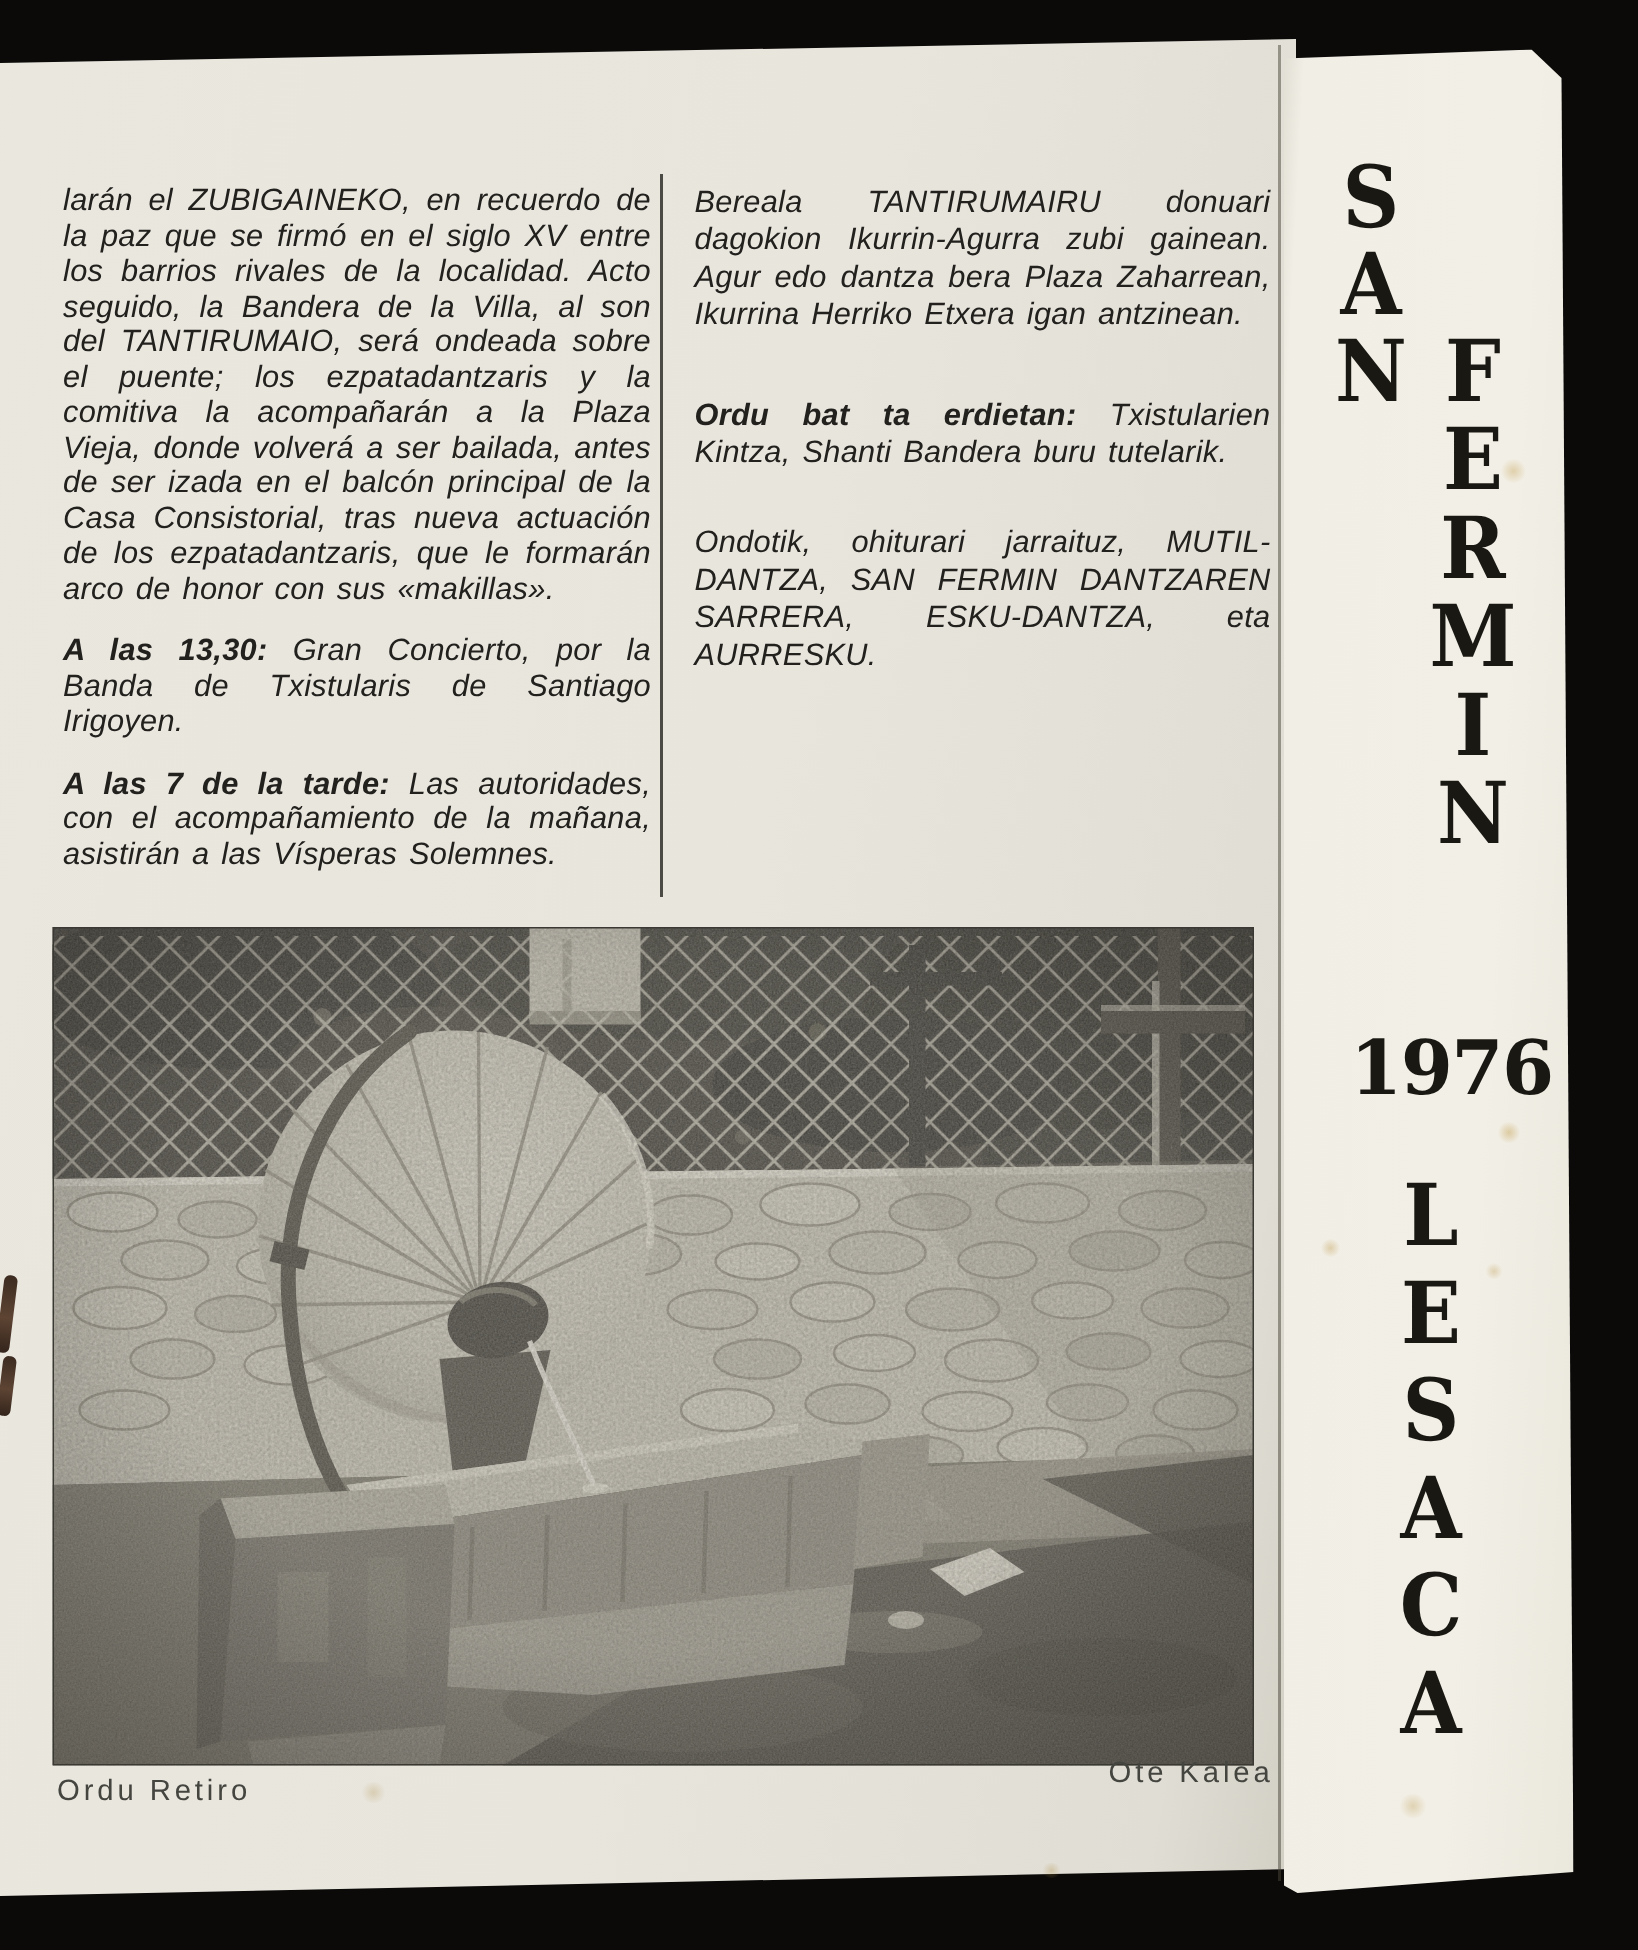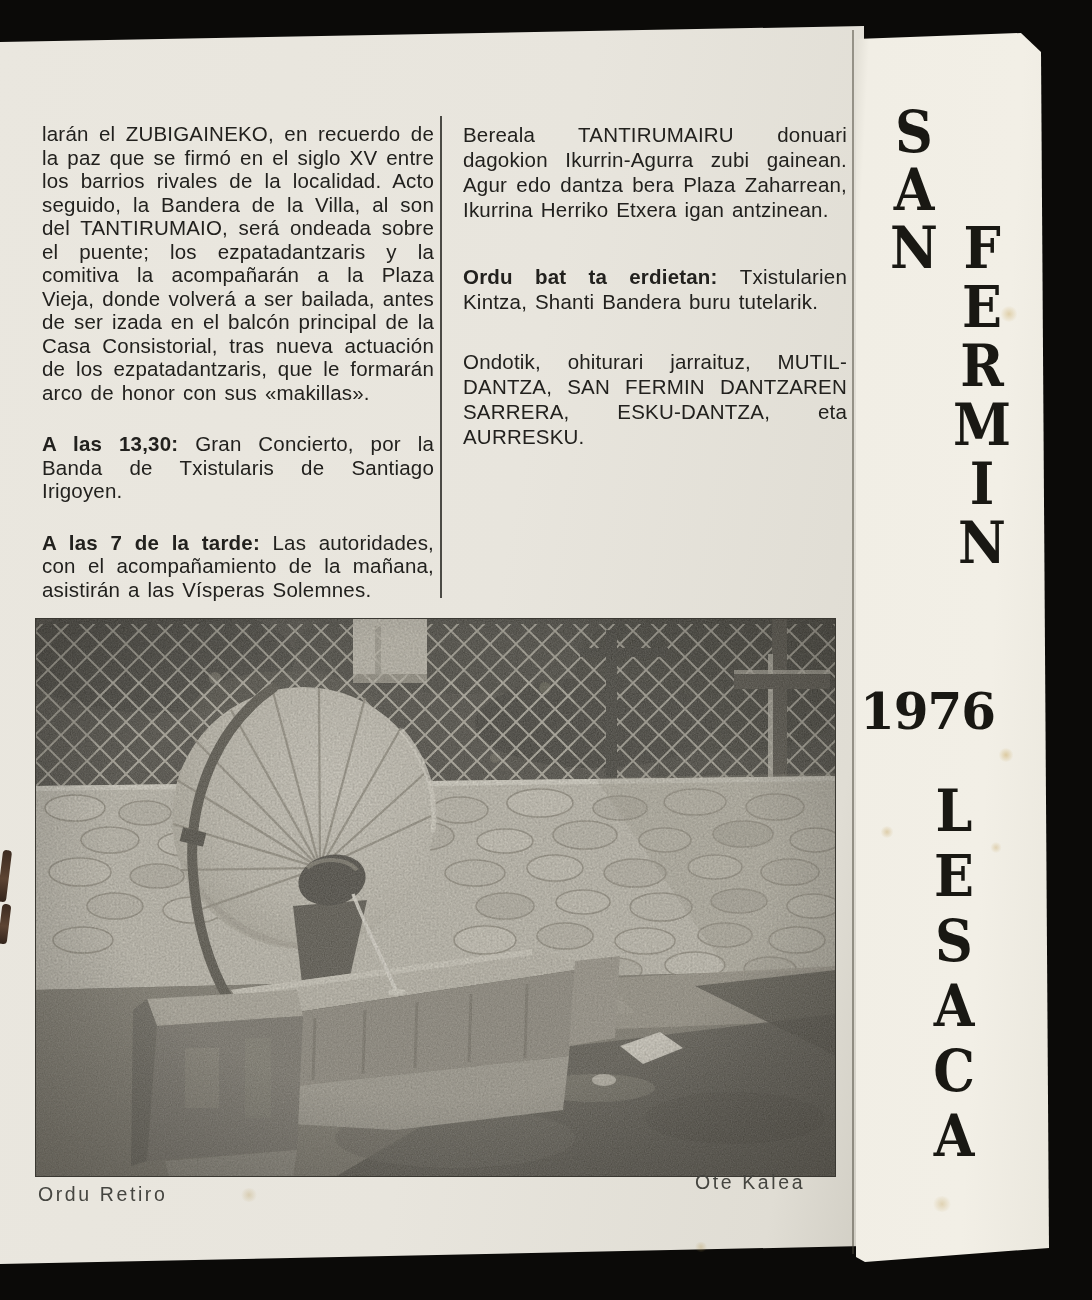--- a/index.html
+++ b/index.html
@@ -17,47 +17,47 @@
   .flap-sheet{
     position:absolute;left:853px;top:0;width:198px;height:1300px;
     background:linear-gradient(93deg,#dcd9cf 0%,#f1eee5 7%,#f2efe6 65%,#eae7dd 100%);
     clip-path:polygon(3px 39px,168px 33px,188px 52px,196px 1248px,12px 1262px,3px 1257px);
   }
   .sheet-gap{
     position:absolute;left:852px;top:30px;width:2px;height:1224px;
     background:rgba(72,68,56,.5);
   }
   
-  .column{position:absolute;color:#22211e;text-align:justify;word-spacing:2px;letter-spacing:.2px;}
+  .column{position:absolute;color:#22211e;text-align:justify;word-spacing:2px;letter-spacing:.2px;font-style:italic;}
   .column p{margin:0;}
   .col-left{left:42px;top:122px;width:392px;font-size:20.5px;line-height:23.5px;}
-  .col-left p.m1{margin-top:28px;}
+  .col-left p.m1{margin-top:18px;}
   .col-right{left:463px;top:122px;width:384px;font-size:20.5px;line-height:25px;}
   .col-right p.m1{margin-top:42px;}
   .col-right p.m2{margin-top:40px;}
   .col-right p.m3{margin-top:35px;}
   .lead{font-weight:700;}
   .col-divider{position:absolute;left:440px;top:116px;width:2px;height:482px;background:#4b4a45;}
   
   .photo-figure{position:absolute;left:35px;top:618px;width:801px;height:559px;}
   .caption{position:absolute;font-size:19.5px;letter-spacing:2.6px;color:#454540;}
   .caption-calle{left:38px;top:1183px;}
-  .caption-ote{left:695px;top:1171px;}
+  .caption-ote{left:739px;top:1171px;}
   
   .bigcol{position:absolute;display:flex;flex-direction:column;}
   .bl{
     width:64px;display:flex;align-items:center;justify-content:center;
     font-family:"DejaVu Serif", serif;font-weight:700;font-size:57px;line-height:1;
     color:#191813;transform:scaleX(.92);
   }
   .san{left:882px;top:102px;}   .san  .bl{height:58px;}
   .fermin{left:950px;top:218px;}.fermin .bl{height:59px;}
   .lesaca{left:922px;top:778px;}.lesaca .bl{height:65px;}
   .year{
-    position:absolute;left:860px;top:688px;width:134px;height:48px;
+    position:absolute;left:900px;top:688px;width:134px;height:48px;
     font-family:"DejaVu Serif", serif;font-weight:700;font-size:50px;line-height:48px;
     text-align:center;color:#191813;letter-spacing:-1px;
   }
   
   .staple{
     position:absolute;left:0;width:9px;border-radius:4px;
     background:linear-gradient(180deg,#3c2b20,#5d4433 55%,#33241b);
     transform:rotate(7deg);
   }
   .staple-1{top:850px;height:52px;}

